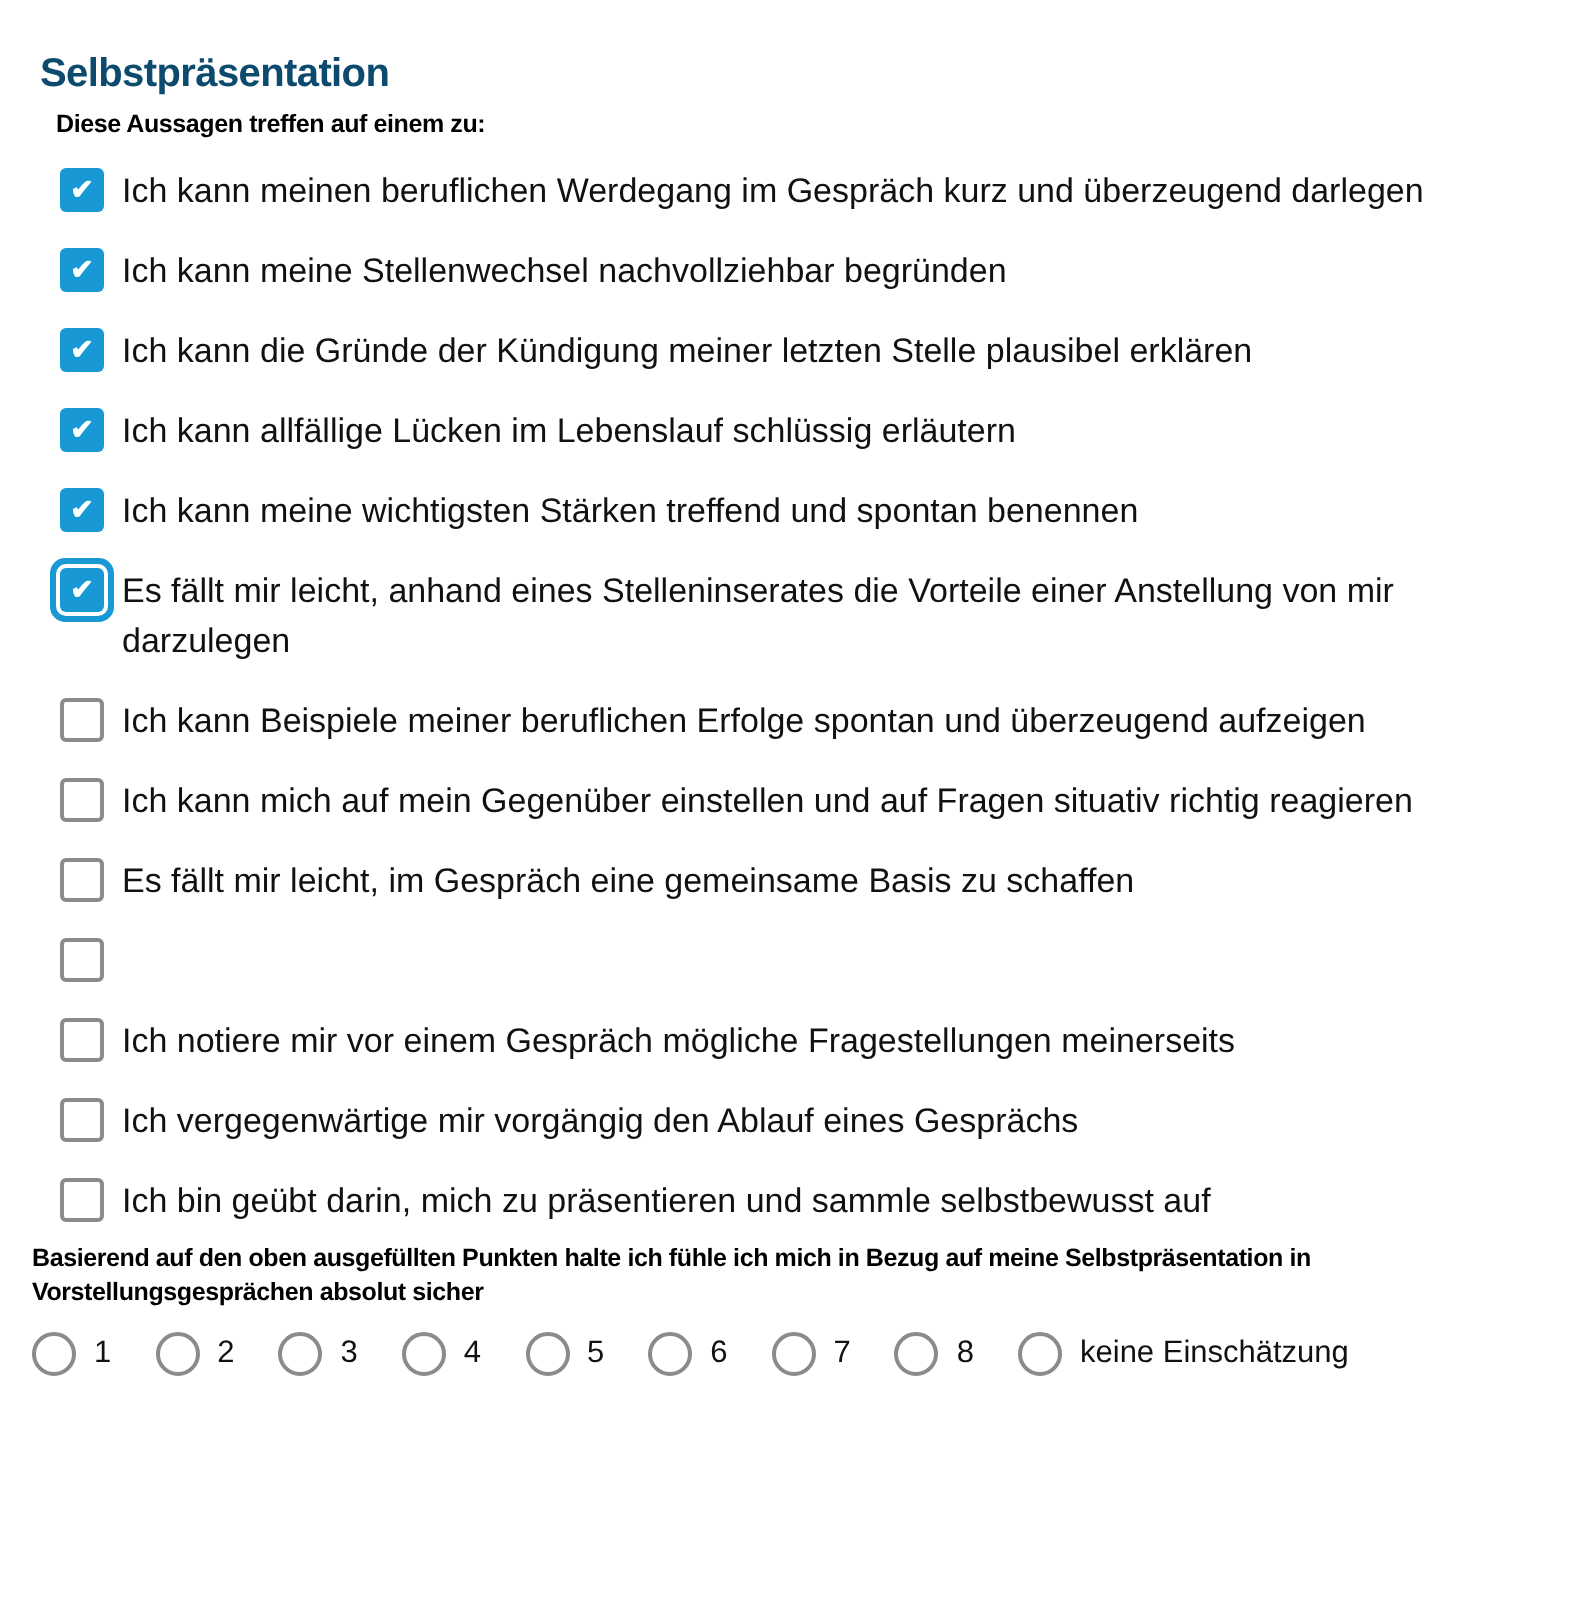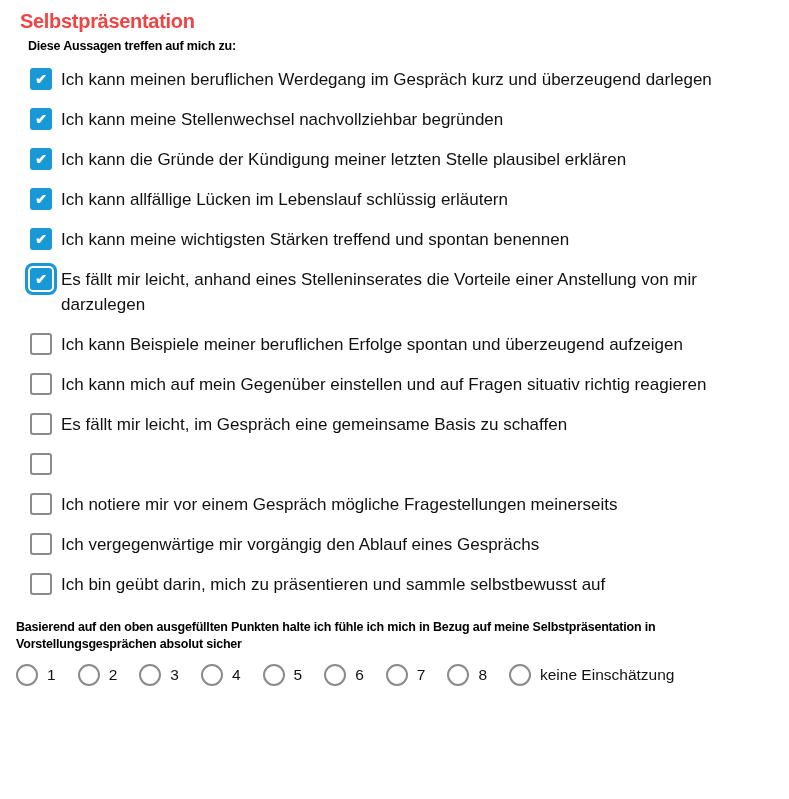--- a/index.html
+++ b/index.html
@@ -10,21 +10,22 @@
     color: #111111;
     overflow: hidden;
   }
   .container { padding: 10px 20px 0 16px; }
 
   .page-title {
     font-size: 20px;
     font-weight: 800;
     letter-spacing: -0.3px;
     margin-left: 4px;
-    color: #ef4444;
+    color: #0c4a6e;
+    margin-top: 16px;
   }
   .subtitle {
     font-size: 12.5px;
     font-weight: 700;
     letter-spacing: -0.2px;
     margin: 6px 0 0 12px;
     color: #000;
   }
 
   .checklist {
@@ -67,21 +68,21 @@
     transform: translateY(-0.5px);
   }
   .check-label {
     font-size: 17px;
     line-height: 25px;
     max-width: 680px;
     cursor: pointer;
   }
 
   .statement {
-    margin-top: 22px;
+    margin-top: 8px;
     max-width: 690px;
     font-size: 12.5px;
     font-weight: 700;
     letter-spacing: -0.2px;
     line-height: 17px;
     color: #000;
   }
 
   .radio-row {
     margin-top: 11px;
@@ -113,21 +114,21 @@
     font-size: 14px;
     color: #5a5f63;
   }
 </style>
 </head>
 <body>
 
 <div class="container">
 
   <div class="page-title">Selbstpräsentation</div>
-  <div class="subtitle">Diese Aussagen treffen auf mich zu:</div>
+  <div class="subtitle">Diese Aussagen treffen auf einem zu:</div>
 
   <div class="checklist">
     <div class="check-row">
       <span class="checkbox checked">
           <span class="checkmark">✔</span>
         </span>
       <span class="check-label">Ich kann meinen beruflichen Werdegang im Gespräch kurz und überzeugend darlegen</span>
     </div>
     <div class="check-row">
       <span class="checkbox checked">

